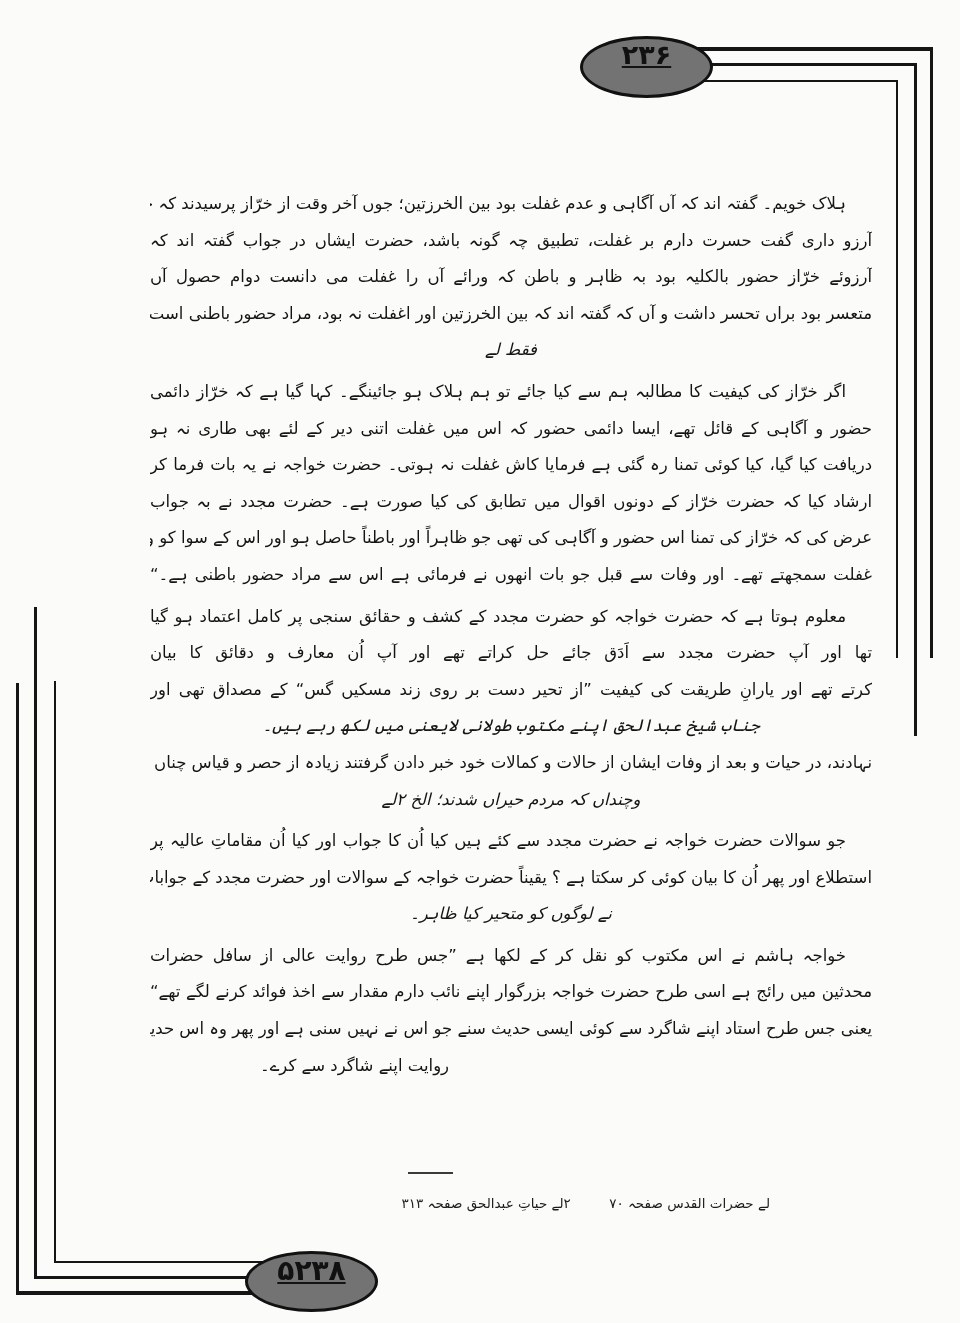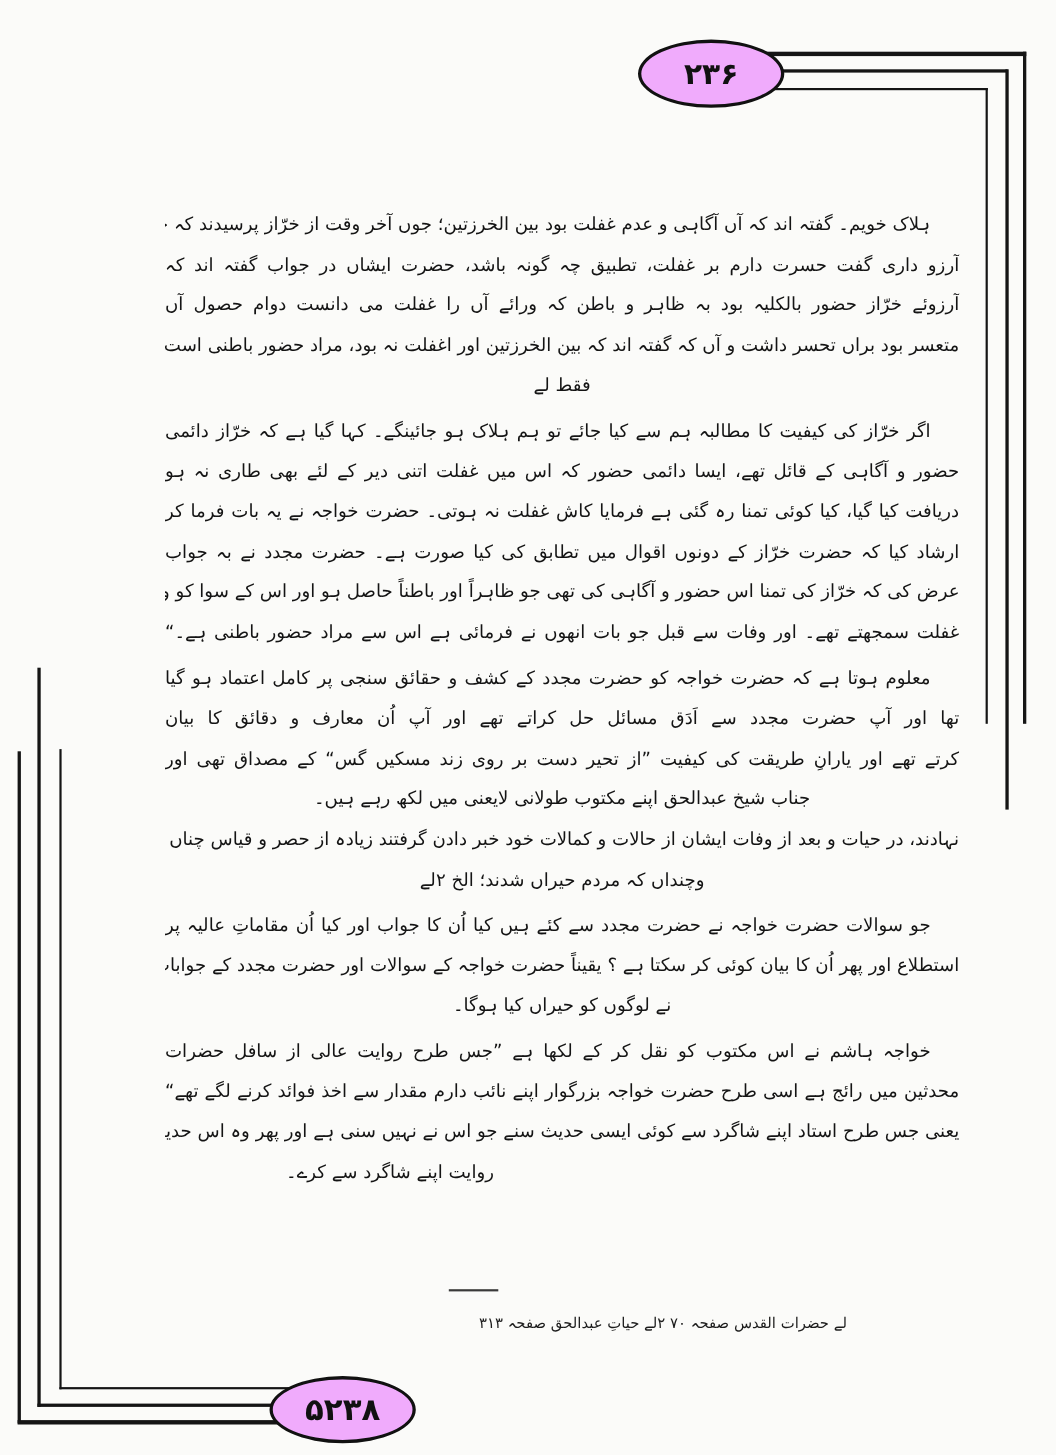--- a/index.html
+++ b/index.html
@@ -9,22 +9,22 @@
     background:#fbfbf9;
     overflow:hidden;
     font-family:"DejaVu Sans",sans-serif;
     color:#141414;
   }
   
   .frame-line{position:absolute;background:#151515;z-index:1;}
   .oval{
     position:absolute;z-index:2;
     border:3.5px solid #111;border-radius:50%;
-    background:#f0abfc;
-    display:flex;align-items:center;justify-content:center;
+    background:#737373;
+    display:flex;align-items:flex-start;justify-content:center;text-decoration:underline;
   }
   .oval-num{
     font-weight:bold;color:#111;
     letter-spacing:3px;direction:rtl;
   }
   .oval-top{left:580px;top:36px;width:127px;height:56px;}
   .oval-top .oval-num{font-size:27px;}
   .oval-bottom{left:245px;top:1251px;width:127px;height:55px;}
   .oval-bottom .oval-num{font-size:28px;}
   
@@ -34,33 +34,33 @@
   .line{
     height:36.6px;line-height:36.6px;font-size:16.5px;
     direction:rtl;unicode-bidi:plaintext;
     text-align:justify;text-align-last:justify;
     overflow:hidden;white-space:nowrap;
     color:#141414;
   }
   .line.fj{padding-right:26px;margin-top:5px;}
   .line.fj:first-child{margin-top:0;}
   .line.j{}
-  .line.c{text-align:center;text-align-last:center;}
+  .line.c{text-align:center;text-align-last:center;font-style:italic;}
   .line.l{text-align:right;text-align-last:left;padding-left:110px;}
   
   .footnote-divider{
     position:absolute;left:408px;top:1172px;width:45px;height:2px;
     background:#3a3a3a;z-index:3;
   }
   .footnote{
     position:absolute;left:150px;top:1192px;width:620px;z-index:3;
     direction:rtl;text-align:right;
     font-size:13.5px;line-height:22px;color:#1c1c1c;
   }
-  .footnote .fn-ref + .fn-ref{}
+  .footnote .fn-ref + .fn-ref{margin-right:34px;}
 </style>
 </head>
 <body>
 
 <div class="page">
 
   <div>
     <div class="frame-line" style="left:640px;top:47px;width:293px;height:3.5px;"></div>
     <div class="frame-line" style="left:640px;top:63px;width:276px;height:2.5px;"></div>
     <div class="frame-line" style="left:640px;top:80px;width:258px;height:2px;"></div>
@@ -90,28 +90,28 @@
       <div class="line j">آرزوئے خرّاز حضور بالکلیہ بود بہ ظاہر و باطن کہ ورائے آں را غفلت می دانست دوام حصول آں</div>
       <div class="line j">متعسر بود براں تحسر داشت و آں کہ گفتہ اند کہ بین الخرزتین اور اغفلت نہ بود، مراد حضور باطنی است</div>
       <div class="line c">فقط لے</div>
       <div class="line fj">اگر خرّاز کی کیفیت کا مطالبہ ہم سے کیا جائے تو ہم ہلاک ہو جائینگے۔ کہا گیا ہے کہ خرّاز دائمی</div>
       <div class="line j">حضور و آگاہی کے قائل تھے، ایسا دائمی حضور کہ اس میں غفلت اتنی دیر کے لئے بھی طاری نہ ہو</div>
       <div class="line j">دریافت کیا گیا، کیا کوئی تمنا رہ گئی ہے فرمایا کاش غفلت نہ ہوتی۔ حضرت خواجہ نے یہ بات فرما کر</div>
       <div class="line j">ارشاد کیا کہ حضرت خرّاز کے دونوں اقوال میں تطابق کی کیا صورت ہے۔ حضرت مجدد نے بہ جواب</div>
       <div class="line j">عرض کی کہ خرّاز کی تمنا اس حضور و آگاہی کی تھی جو ظاہراً اور باطناً حاصل ہو اور اس کے سوا کو وہ</div>
       <div class="line j">غفلت سمجھتے تھے۔ اور وفات سے قبل جو بات انھوں نے فرمائی ہے اس سے مراد حضور باطنی ہے۔“</div>
       <div class="line fj">معلوم ہوتا ہے کہ حضرت خواجہ کو حضرت مجدد کے کشف و حقائق سنجی پر کامل اعتماد ہو گیا</div>
-      <div class="line j">تھا اور آپ حضرت مجدد سے اَدَق مسائل حل کراتے تھے اور آپ اُن معارف و دقائق کا بیان</div>
+      <div class="line j">تھا اور آپ حضرت مجدد سے اَدَق جائے حل کراتے تھے اور آپ اُن معارف و دقائق کا بیان</div>
       <div class="line j">کرتے تھے اور یارانِ طریقت کی کیفیت ”از تحیر دست بر روی زند مسکیں گس“ کے مصداق تھی اور</div>
       <div class="line c">جناب شیخ عبدالحق اپنے مکتوب طولانی لایعنی میں لکھ رہے ہیں۔</div>
       <div class="line j">نہادند، در حیات و بعد از وفات ایشان از حالات و کمالات خود خبر دادن گرفتند زیادہ از حصر و قیاس چناں کہ</div>
       <div class="line c">وچنداں کہ مردم حیراں شدند؛ الخ ۲لے</div>
       <div class="line fj">جو سوالات حضرت خواجہ نے حضرت مجدد سے کئے ہیں کیا اُن کا جواب اور کیا اُن مقاماتِ عالیہ پر</div>
       <div class="line j">استطلاع اور پھر اُن کا بیان کوئی کر سکتا ہے ؟ یقیناً حضرت خواجہ کے سوالات اور حضرت مجدد کے جوابات</div>
-      <div class="line c">نے لوگوں کو حیراں کیا ہوگا۔</div>
+      <div class="line c">نے لوگوں کو متحیر کیا ظاہر۔</div>
       <div class="line fj">خواجہ ہاشم نے اس مکتوب کو نقل کر کے لکھا ہے ”جس طرح روایت عالی از سافل حضرات</div>
       <div class="line j">محدثین میں رائج ہے اسی طرح حضرت خواجہ بزرگوار اپنے نائب دارم مقدار سے اخذ فوائد کرنے لگے تھے“</div>
       <div class="line j">یعنی جس طرح استاد اپنے شاگرد سے کوئی ایسی حدیث سنے جو اس نے نہیں سنی ہے اور پھر وہ اس حدیث کی</div>
       <div class="line l">روایت اپنے شاگرد سے کرے۔</div>
     </div>
 
   <div class="footnote-divider"></div>
   <div class="footnote">
     <span class="fn-ref">لے حضرات القدس صفحہ ۷۰</span>
     <span class="fn-ref">۲لے حیاتِ عبدالحق صفحہ ۳۱۳</span>

